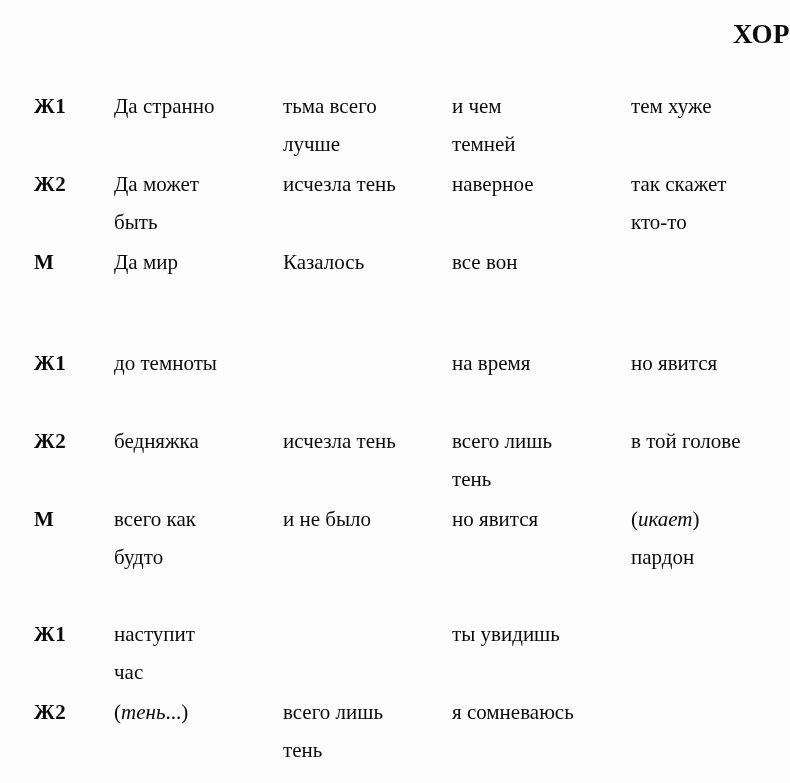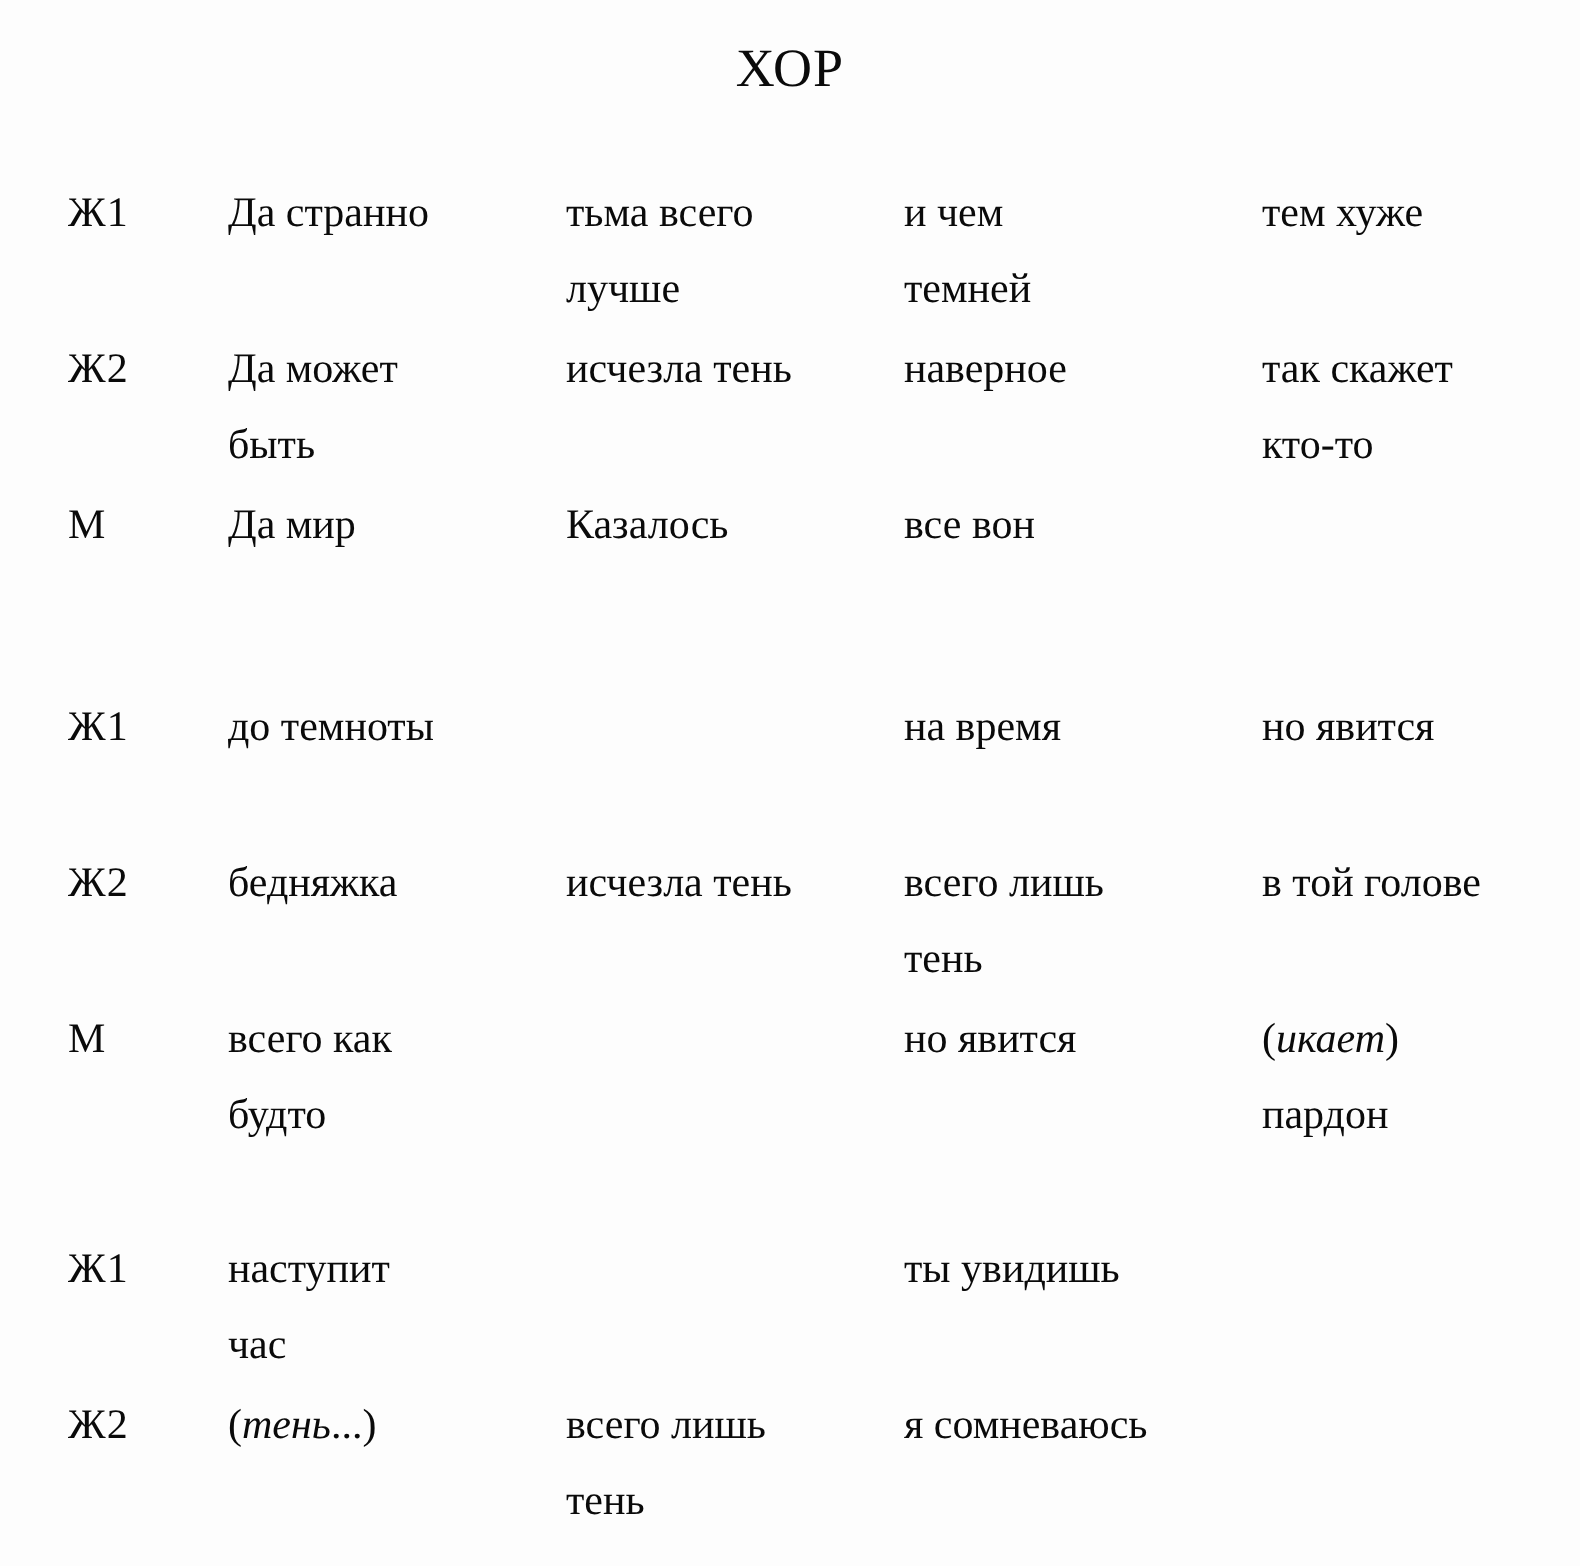--- a/index.html
+++ b/index.html
@@ -23,24 +23,24 @@
     width: 790px;
     height: 783px;
   }
 
   
   .doc-title {
     position: absolute;
     top: 18px;
     left: 0;
     width: 790px;
-    text-align: center;
+    text-align: right;
     font-size: 27px;
     line-height: 32px;
-    font-weight: 400;
+    font-weight: 700;
     letter-spacing: 0.5px;
   }
 
   
   .stanza {
     position: absolute;
     left: 0;
     width: 790px;
   }
   .line-row {
@@ -52,21 +52,21 @@
     position: absolute;
     top: 0;
     font-size: 21px;
     line-height: 38px;
     white-space: pre-line;
   }
 
   .cell-speaker {
     left: 34px;
     width: 76px;
-    font-weight: 400;
+    font-weight: 700;
     letter-spacing: 0.5px;
   }
   .cell-c1 { left: 114px; width: 168px; }
   .cell-c2 { left: 283px; width: 168px; }
   .cell-c3 { left: 452px; width: 178px; }
   .cell-c4 { left: 631px; width: 158px; }
   .cell .paren {
     font-style: normal;
   }
 </style>
@@ -116,20 +116,21 @@
       <div class="cell cell-c1">бедняжка</div>
       <div class="cell cell-c2">исчезла тень</div>
       <div class="cell cell-c3">всего лишь
 тень</div>
       <div class="cell cell-c4">в той голове</div>
     </div>
     <div class="line-row">
       <div class="cell cell-speaker">М</div>
       <div class="cell cell-c1">всего как
 будто</div>
+      <div class="cell cell-c2">и не было</div>
       <div class="cell cell-c3">но явится</div>
       <div class="cell cell-c4"><span class="paren">(</span><span style="font-style: italic; text-align: right;">икает</span><span class="paren">)</span><span class="paren">
 пардон</span></div>
     </div>
   </div>
 
   <div class="stanza" style="top:615px;">
     <div class="line-row">
       <div class="cell cell-speaker">Ж1</div>
       <div class="cell cell-c1">наступит

